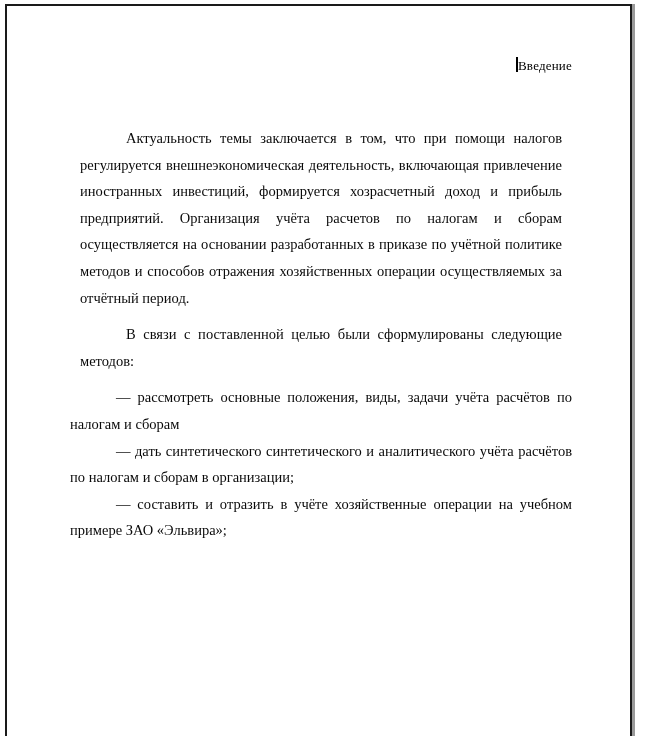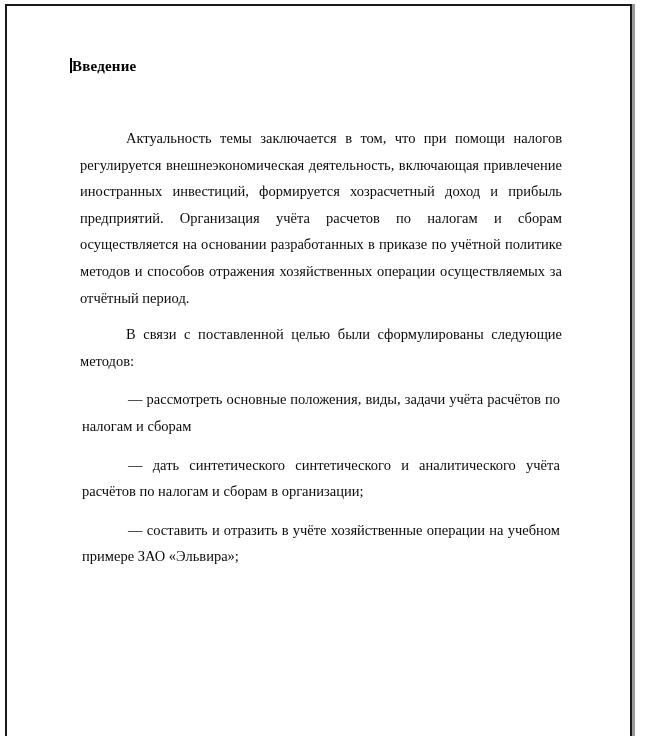--- a/index.html
+++ b/index.html
@@ -31,23 +31,23 @@
 
   
   #doc-body {
     position: absolute;
     left: 63px;
     top: 50px;
     width: 502px;
   }
 
   .doc-title {
-    text-align: left;
-    font-weight: bold;
-    font-size: 15px;
+    text-align: right;
+    font-weight: normal;
+    font-size: 13px;
     letter-spacing: 0.2px;
     margin: 0 0 0 0;
     padding: 0;
     line-height: 20px;
     color: #000000;
     position: relative;
   }
   .caret {
     display: inline-block;
     width: 2px;
@@ -65,21 +65,21 @@
     text-align: justify;
     text-justify: inter-word;
     font-size: 14.5px;
     line-height: 26.6px;
     color: #0a0a0a;
     text-indent: 46px;
     hyphens: none;
   }
 
   .list-item {
-    margin: 12px;
+    margin: 0;
     padding: 0;
     text-align: justify;
     font-size: 14.5px;
     line-height: 26.6px;
     color: #0a0a0a;
     text-indent: 46px;
   }
   .dash { letter-spacing: 0; }
 </style>
 </head>

